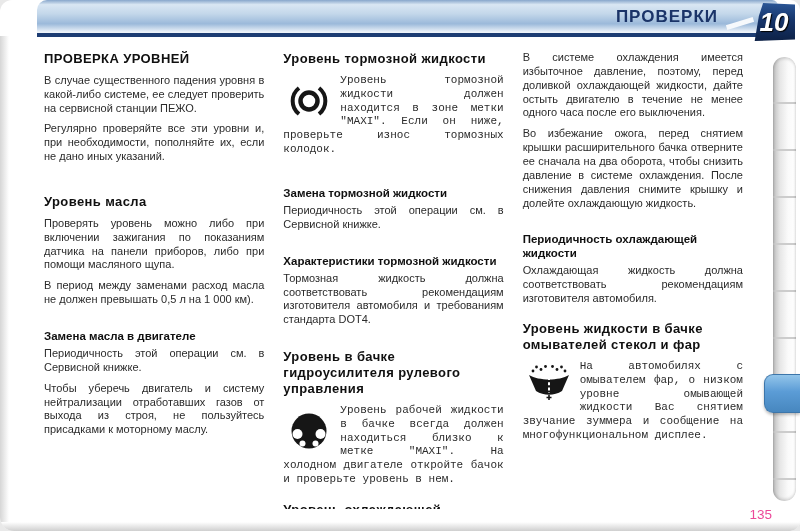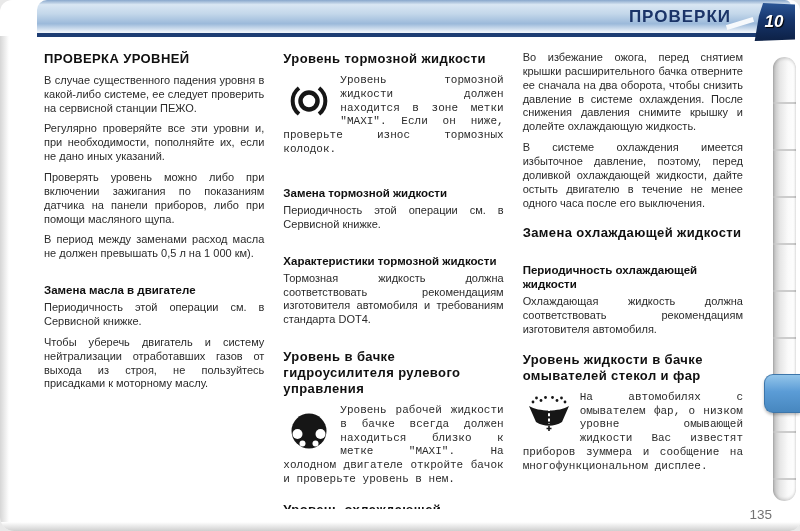--- a/index.html
+++ b/index.html
@@ -20,21 +20,21 @@
     content:"";position:absolute;left:0;top:36px;bottom:0;width:9px;
     background:linear-gradient(90deg,#d6d6d6,#ffffff);
   }
   .page::after{
     content:"";position:absolute;left:0;right:0;bottom:0;height:9px;
     background:linear-gradient(0deg,#cfcfcf,#ffffff);
   }
 
   
   .header{
-    position:absolute;top:0;left:5px;right:9px;height:33px;
+    position:absolute;top:0;left:5px;right:22px;height:33px;
     border-radius:10px 6px 0 0;
     background:linear-gradient(180deg,#87a6cb 0%,#d9e6f3 14%,#c3d7ea 42%,#9bb9da 72%,#cfdeee 88%,#eef4fa 97%);
     border-bottom:4px solid #1d3d73;
     z-index:2;
     margin-left:32px;
   }
   .header-title{
     position:absolute;right:60px;top:7px;
     font-size:17px;font-weight:bold;letter-spacing:1px;color:#1b3468;
   }
@@ -42,21 +42,21 @@
     position:absolute;right:46px;top:21px;width:28px;height:5px;
     background:#f6f9fc;transform:rotate(-17deg);z-index:3;
   }
   .chapter-tab{
     position:absolute;right:5px;top:3px;width:42px;height:38px;z-index:4;
     background:linear-gradient(180deg,#2b5696 0%,#16356b 45%,#0d2146 100%);
     clip-path:polygon(24% 0,100% 4%,100% 96%,4% 100%,14% 34%);
     display:flex;align-items:center;justify-content:center;
   }
   .chapter-tab span{
-    color:#fff;font-size:17px;font-weight:bold;font-style:italic;
+    color:#fff;font-size:26px;font-weight:bold;font-style:italic;
     text-shadow:1px 1px 1px #000;
   }
 
   
   .fore-edge{
     position:absolute;right:4px;top:57px;bottom:30px;width:23px;z-index:1;
     border-radius:11px;
     background:
       repeating-linear-gradient(180deg,rgba(0,0,0,0) 0 45px,#cccccc 45px 47px),
       linear-gradient(90deg,#bdbdbd 0%,#e6e6e6 30%,#fafafa 65%,#ffffff 100%);
@@ -65,21 +65,21 @@
   .bookmark{
     position:absolute;right:0;top:374px;width:35px;height:37px;z-index:5;
     background:linear-gradient(180deg,#93c5ea 0%,#5b9cd6 45%,#4787bf 100%);
     border:1px solid #3d76aa;border-right:none;
     border-radius:9px 0 0 9px;
     box-shadow:0 2px 3px rgba(0,0,0,.25);
   }
 
   .page-number{
     position:absolute;right:28px;bottom:9px;
-    font-size:13.5px;color:#737373;z-index:6;
+    font-size:13.5px;color:#ec4899;z-index:6;
   }
 
   
   .content{
     position:absolute;top:51px;left:44px;right:57px;bottom:22px;
     display:flex;gap:19px;overflow:hidden;z-index:2;
   }
   .col{flex:1 1 0;min-width:0;color:#2b2b2b;}
 
   .h1{
@@ -124,20 +124,21 @@
 
   <div class="fore-edge"></div>
   <div class="bookmark"></div>
 
   <div class="content">
 
     <div class="col">
       <div class="h1 mt-0">ПРОВЕРКА УРОВНЕЙ</div>
       <div class="p">В случае существенного падения уровня в какой-либо системе, ее следует проверить на сервисной станции ПЕЖО.</div>
       <div class="p">Регулярно проверяйте все эти уровни и, при необходимости, пополняйте их, если не дано иных указаний.</div>
+      <div class="h1 mt-lg">Уровень масла</div>
       <div class="p">Проверять уровень можно либо при включении зажигания по показаниям датчика на панели приборов, либо при помощи масляного щупа.</div>
       <div class="p">В период между заменами расход масла не должен превышать 0,5 л на 1 000 км).</div>
       <div class="h2 mt-md">Замена масла в двигателе</div>
       <div class="p">Периодичность этой операции см. в Сервисной книжке.</div>
       <div class="p">Чтобы уберечь двигатель и систему нейтрализации отработавших газов от выхода из строя, не пользуйтесь присадками к моторному маслу.</div>
 
     </div>
 
     <div class="col">
       <div class="h1 mt-0">Уровень тормозной жидкости</div>
@@ -180,23 +181,22 @@
             <path d="M7 32 q2.5 -3 5 0 t5 0 t5 0 t5 0 t5 0" fill="none" stroke="#161616" stroke-width="2.4"></path>
             <path d="M10 37.5 q2.5 -3 5 0 t5 0 t5 0 t5 0" fill="none" stroke="#161616" stroke-width="2.4"></path>
           </svg>
         </span>
         <span>Уровень охлаждающей жидкости должен находиться в зоне метки "MAXI", но никогда не превышать ее.</span>
       </div>
 
     </div>
 
     <div class="col">
+      <div class="p">В системе охлаждения имеется избыточное давление, поэтому, перед доливкой охлаждающей жидкости, дайте остыть двигателю в течение не менее одного часа после его выключения.</div>
       <div class="p">Во избежание ожога, перед снятием крышки расширительного бачка отверните ее сначала на два оборота, чтобы снизить давление в системе охлаждения. После снижения давления снимите крышку и долейте охлаждающую жидкость.</div>
-      <div class="p">В системе охлаждения имеется избыточное давление, поэтому, перед доливкой охлаждающей жидкости, дайте остыть двигателю в течение не менее одного часа после его выключения.</div>
-      <div class="h1">Замена охлаждающей жидкости</div>
       <div class="h2 mt-md">Периодичность охлаждающей жидкости</div>
       <div class="p">Охлаждающая жидкость должна соответствовать рекомендациям изготовителя автомобиля.</div>
       <div class="h1">Уровень жидкости в бачке омывателей стекол и фар</div>
       <div class="icon-p">
         <span class="icon-float h-wash">
           <svg width="44" height="42" viewBox="0 0 44 42" aria-hidden="true">
             <g fill="#161616">
               <circle cx="6" cy="9" r="1.4"></circle>
                 <circle cx="9.5" cy="5" r="1.4"></circle>
                 <circle cx="14" cy="7.5" r="1.4"></circle>
@@ -204,21 +204,21 @@
                 <circle cx="25.5" cy="4.5" r="1.4"></circle>
               <circle cx="30" cy="7.5" r="1.4"></circle>
                 <circle cx="34.5" cy="5" r="1.4"></circle>
                 <circle cx="38" cy="9" r="1.4"></circle>
             </g>
             <path d="M2 13 C12 19 32 19 42 13 L35 29 C27 34 17 34 9 29 Z" fill="#161616"></path>
             <path d="M22 15 L22 31" stroke="#fff" stroke-width="2" stroke-dasharray="3 2.2"></path>
             <path d="M22 33 v5 M19.5 35.5 h5" stroke="#161616" stroke-width="1.6"></path>
           </svg>
         </span>
-        <span>На автомобилях с омывателем фар, о низком уровне омывающей жидкости Вас известят приборов зуммера и сообщение на многофункциональном дисплее.</span>
+        <span>На автомобилях с омывателем фар, о низком уровне омывающей жидкости Вас снятием звучание зуммера и сообщение на многофункциональном дисплее.</span>
       </div>
 
     </div>
 
   </div>
 
   <div class="page-number">135</div>
 </div>
 
 </body></html>

